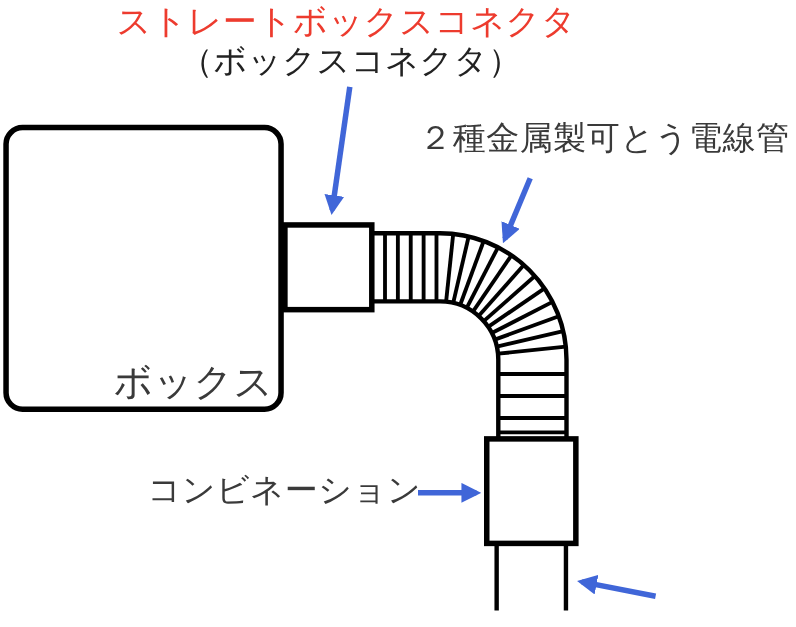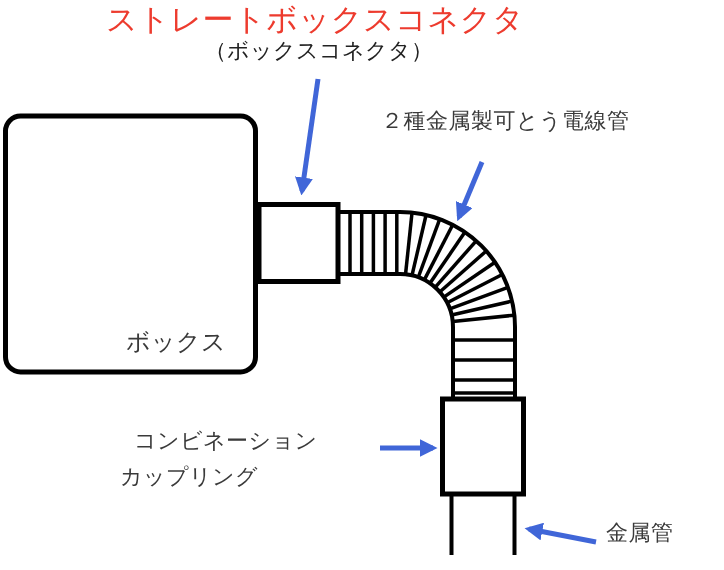--- a/index.html
+++ b/index.html
@@ -41,36 +41,36 @@
   }
   .arrow {
     stroke: var(--arrow);
     stroke-width: 5;
     fill: none;
   }
   .lbl {
     position: absolute;
     white-space: nowrap;
     color: var(--text-dark);
-    font-size: 22px;
+    font-size: 30px;
     line-height: 1.1;
     letter-spacing: 0.5px;
   }
   .lbl.centered {
     transform: translateX(-50%);
   }
   .lbl.red {
     color: var(--red);
     font-size: 31px;
   }
   .lbl.near-black {
     color: var(--text-black);
   }
   .lbl.box-label {
-    font-size: 24px;
+    font-size: 35px;
   }
 </style>
 </head>
 <body>
 
 <div class="stage" style="--red: #ed3b2e; --arrow: #4066d8; --ink: #000000; --text-dark: #3a3a3a; --text-black: #222222;">
 
   <svg class="diagram" width="724" height="570" viewBox="0 0 724 570">
     <defs>
       <marker id="ah" viewBox="0 0 10 10" refX="7.5" refY="5" markerWidth="3.6" markerHeight="3.6" orient="auto-start-reverse">
@@ -128,17 +128,15 @@
   <div class="lbl red centered" style="left:315px; top:3px;">ストレートボックスコネクタ</div>
 
   <div class="lbl near-black centered" style="left:319px; top:39px;">（ボックスコネクタ）</div>
 
   <div class="lbl" style="left:381px; top:109px;">２種金属製可とう電線管</div>
 
   <div class="lbl box-label centered" style="left:176px; top:329px;">ボックス</div>
 
   <div class="lbl" style="left:134px; top:429px;">コンビネーション</div>
 
-  <div class="lbl" style="left:120px; top:465px;">カップリング</div>
 
-  <div class="lbl" style="left:606px; top:521px;">金属管</div>
 
 </div>
 
 </body></html>

